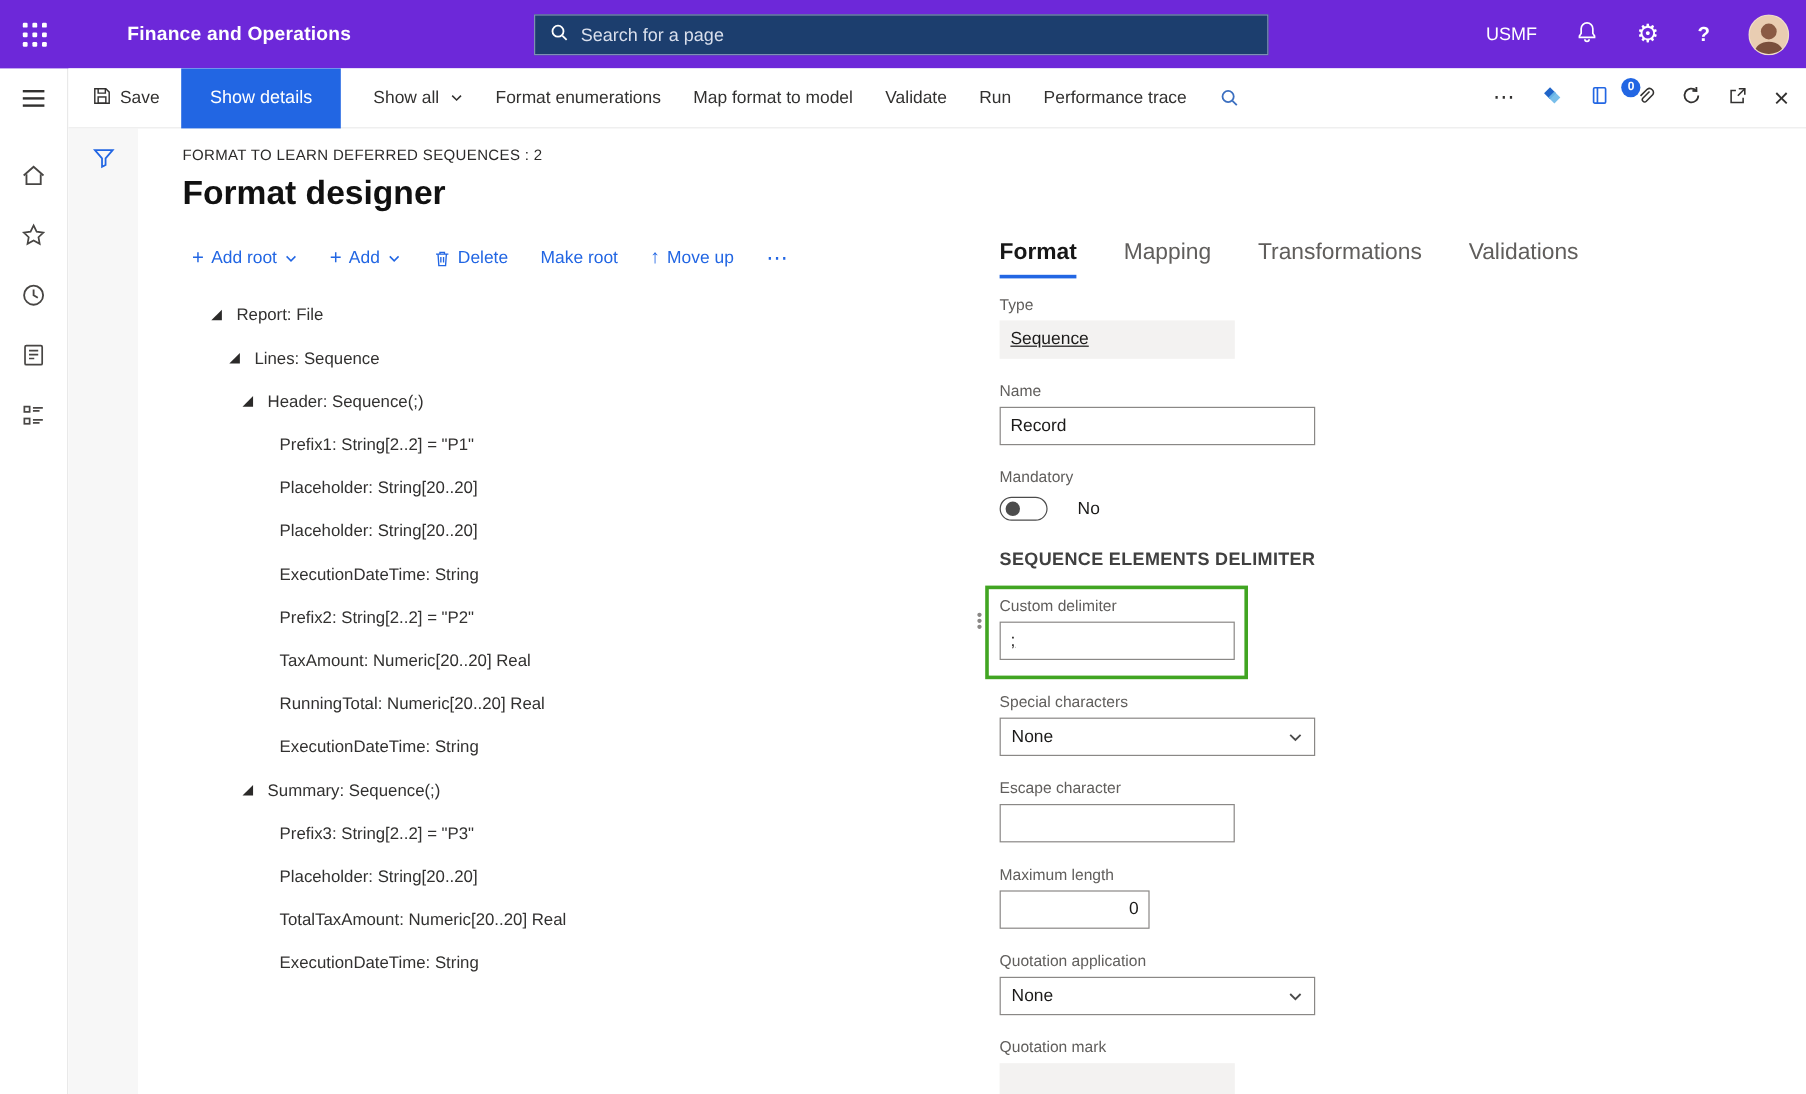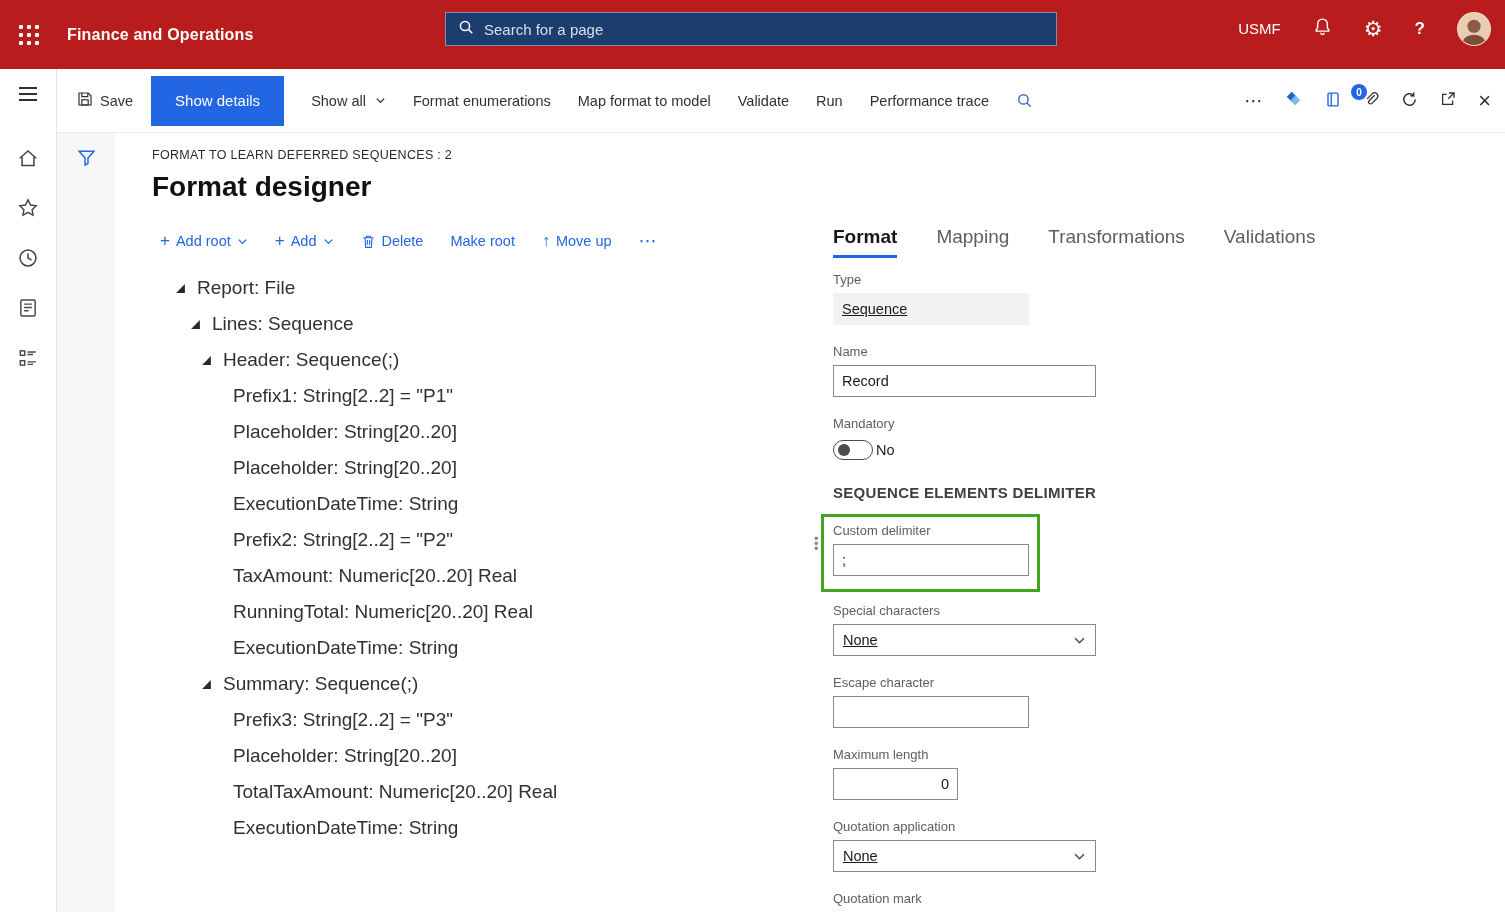--- a/index.html
+++ b/index.html
@@ -1,20 +1,20 @@
 <!DOCTYPE html>
 <html><head>
 <meta charset="utf-8">
 <style>
   * { margin:0; padding:0; box-sizing:border-box; }
   html,body { width:1505px; height:912px; overflow:hidden; background:#fff;
     font-family:"Liberation Sans","DejaVu Sans",sans-serif; color:#323130; }
 
   
-  .topbar { height:69px; background:#b91c1c; display:flex; align-items:center; position:relative; color:#fff; }
+  .topbar { height:57px; background:#6d28d9; display:flex; align-items:center; position:relative; color:#fff;gap:39px; }
   .waffle { width:57px; height:57px; display:flex; align-items:center; justify-content:center; cursor:pointer; }
   .waffle-grid { display:grid; grid-template-columns:repeat(3,4px); grid-template-rows:repeat(3,4px); gap:4px; }
   .waffle-grid i { width:4px; height:4px; background:#fff; border-radius:1px; }
   .app-title { font-size:16px; font-weight:700; margin-left:10px; letter-spacing:.2px; }
   .top-search { position:absolute; left:445px; top:12px; width:612px; height:34px; background:#1c3e6e;
     border:1px solid #7e90b3; display:flex; align-items:center; padding:0 12px; gap:10px; cursor:text; }
   .top-search .ph { color:#d9dfec; font-size:15px; }
   .top-right { position:absolute; right:14px; top:0; height:57px; display:flex; align-items:center; gap:32px; }
   .company { font-size:15px; font-weight:400; }
   .gear-glyph { font-size:21px; line-height:1; }
@@ -24,21 +24,21 @@
   
   .shell { display:flex; height:855px; }
   .leftnav { width:57px; background:#fff; border-right:1px solid #e4e4e4; display:flex; flex-direction:column; align-items:center; flex:none; }
   .nav-burger { height:50px; display:flex; align-items:center; justify-content:center; width:100%; cursor:pointer; }
   .burger i { display:block; width:18px; height:2px; background:#323130; margin:4px 0; }
   .navicon { margin-top:28px; cursor:pointer; height:22px; display:flex; align-items:center; }
 
   .right-col { flex:1; display:flex; flex-direction:column; min-width:0; }
 
   
-  .commandbar { height:64px; background:#fff; border-bottom:1px solid #ececec; display:flex; align-items:center; position:relative; flex:none; font-size:14.5px; }
+  .commandbar { height:50px; background:#fff; border-bottom:1px solid #ececec; display:flex; align-items:center; position:relative; flex:none; font-size:14.5px; }
   .cmd-item { display:flex; align-items:center; gap:7px; cursor:pointer; color:#323130; white-space:nowrap; }
   .cmd-save { margin-left:20px; }
   .btn-show-details { height:50px; background:#2266e3; color:#fff; display:flex; align-items:center; padding:0 24px; margin-left:18px; font-size:15px; cursor:pointer; }
   .cmd-gap { margin-left:27px; }
   .chev-dn { display:inline-flex; margin-left:2px; }
   .cmd-right { position:absolute; right:14px; display:flex; align-items:center; gap:22px; }
   .more-dots { font-size:18px; letter-spacing:1px; color:#323130; cursor:pointer; }
   .clip-wrap { position:relative; cursor:pointer; }
   .clip-badge { position:absolute; left:-12px; top:-7px; width:16px; height:16px; border-radius:50%; background:#2266e3; color:#fff;
     font-size:10px; font-weight:700; display:flex; align-items:center; justify-content:center; }
@@ -53,45 +53,45 @@
 
   .panes { display:flex; margin-top:23px; }
   .tree-pane { width:692px; flex:none; }
   .tree-toolbar { display:flex; align-items:center; gap:27px; padding-left:45px; color:#2266e3; font-size:14.5px; height:30px; }
   .tt-item { display:flex; align-items:center; gap:6px; cursor:pointer; white-space:nowrap; }
   .plus { font-size:17px; font-weight:400; }
   .uparrow { font-size:16px; }
   .tt-more { font-size:18px; letter-spacing:1px; }
 
   .tree { margin-top:14px; }
-  .trow { height:36px; display:flex; align-items:center; font-size:19px; color:#323130; cursor:pointer; }
+  .trow { height:36px; display:flex; align-items:center; font-size:14px; color:#323130; cursor:pointer; }
   .lvl0 { padding-left:60px; } .lvl1 { padding-left:75px; } .lvl2 { padding-left:86px; } .lvl3 { padding-left:118px; }
   .tri { width:11px; height:11px; display:inline-flex; margin-right:11px; flex:none; }
   .trow.selected { background:#d6e5f7; }
   .nbox { border:1px solid #2266e3; padding:5px 10px 6px 6px; }
 
   .splitter { width:26px; flex:none; position:relative; }
   .split-dots { position:absolute; top:310px; left:7px; color:#8a8886; font-size:13px; line-height:5px; text-align:center; cursor:col-resize; }
 
   
   .detail-pane { flex:1; min-width:0; padding-right:40px; }
   .tabs { display:flex; gap:39px; font-size:19px; color:#605e5c; align-items:flex-start; height:32px; }
   .tab { cursor:pointer; padding-bottom:7px; }
   .tab.active { color:#171717; font-weight:700; border-bottom:3px solid #2266e3; }
   .fields { margin-top:14px; }
   .fgroup { margin-bottom:19px; }
   .flabel { font-size:13px; color:#605e5c; margin-bottom:6px; }
   .finput { height:32px; border:1px solid #8a8886; background:#fff; font-size:14.5px; padding:4px 8px; color:#1b1a19;
     font-family:"Liberation Sans","DejaVu Sans",sans-serif; outline:none; display:block; }
   .freadonly { height:32px; background:#f3f2f1; display:flex; align-items:center; padding:0 9px; font-size:14.5px; color:#1b1a19; }
   .fselect { height:32px; border:1px solid #8a8886; background:#fff; display:flex; align-items:center; justify-content:space-between;
-    padding:0 9px; font-size:14.5px; color:#1b1a19; cursor:pointer;text-decoration:underline; }
+    padding:0 9px; font-size:14.5px; color:#1b1a19; cursor:pointer; }
   .w196 { width:196px;text-decoration:underline; } .w263 { width:263px; } .w125 { width:125px; }
   .num { text-align:right; }
-  .toggle-row { display:flex; align-items:center; gap:3px; margin-top:9px; }
+  .toggle-row { display:flex; align-items:center; gap:25px; margin-top:9px; }
   .toggle { width:40px; height:20px; border:1px solid #4c4c4c; border-radius:10px; position:relative; background:#fff; cursor:pointer; flex:none; }
   .knob { position:absolute; left:4px; top:3px; width:12px; height:12px; border-radius:50%; background:#4c4c4c; }
   .toggle-text { font-size:14.5px; color:#1b1a19; }
   .section-title { font-size:15px; font-weight:700; color:#404040; letter-spacing:.3px; margin:24px 0 13px; }
   .green-box { border:3px solid #41a522; width:219px; padding:6px 0 13px 9px; margin-left:-12px; margin-bottom:11px; }
 </style>
 </head>
 <body>
 
 <header class="topbar">

